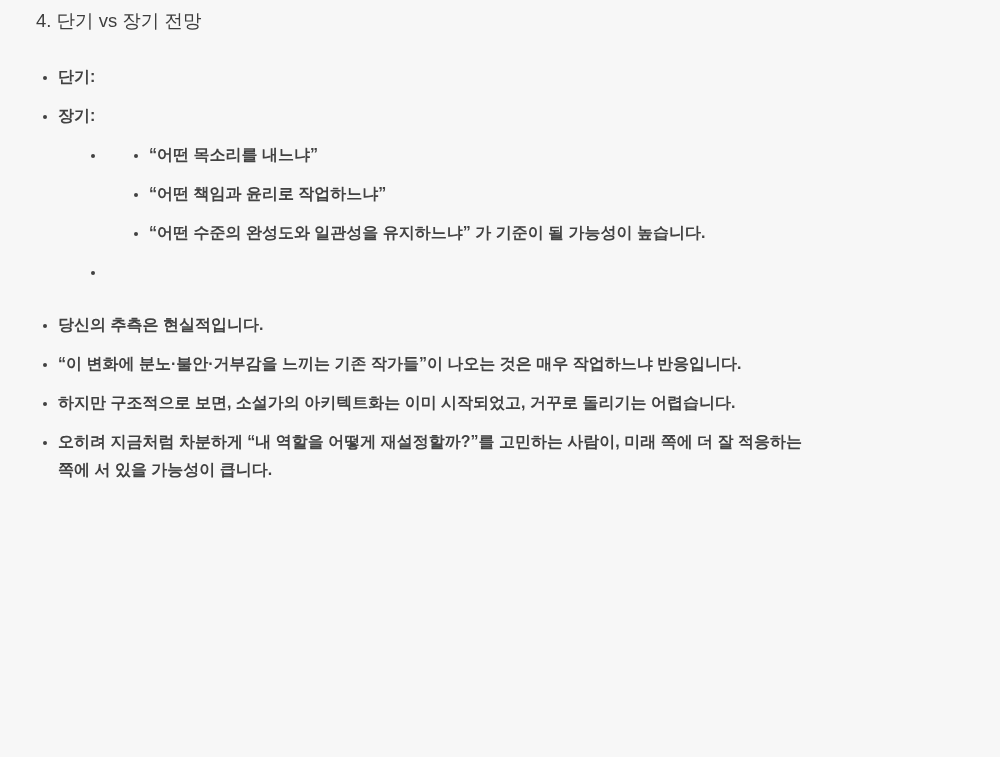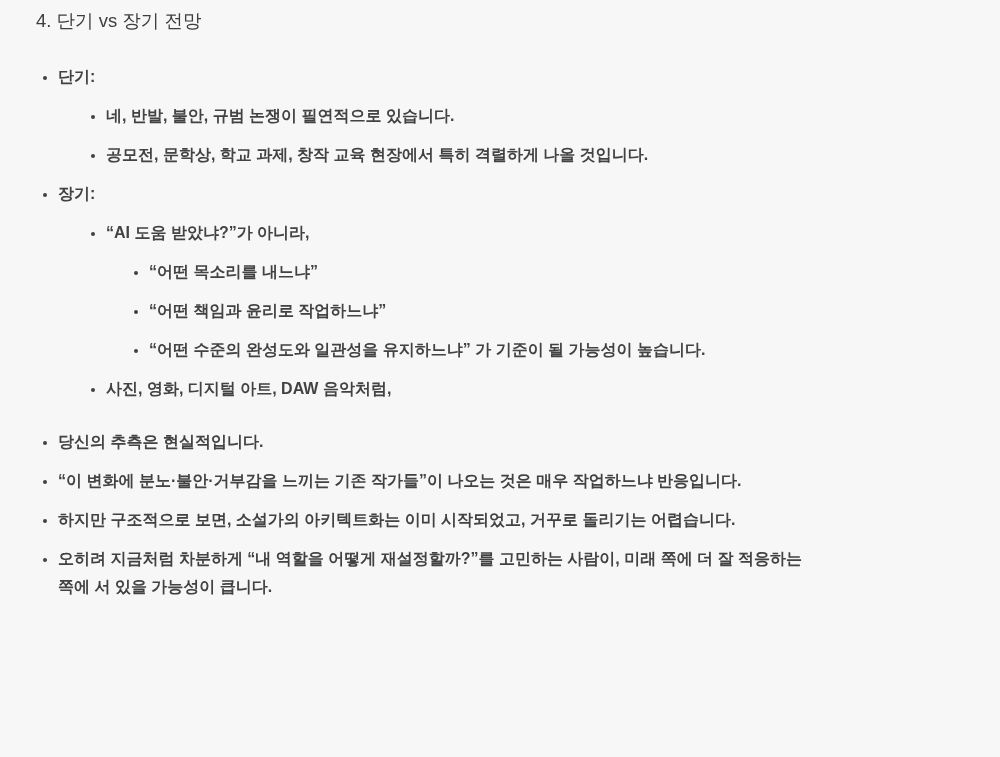--- a/index.html
+++ b/index.html
@@ -48,49 +48,39 @@
 </head>
 <body>
 
 <div class="content">
 
   <div class="heading">4. 단기 vs 장기 전망</div>
 
   <ul class="lv1">
     <li>
       <span>단기:</span>
-      <ul class="lv2">
-        <li>
-          <span>네, 반발, 불안, 규범 논쟁이 필연적으로 있습니다.</span>
-        </li>
-        <li>
-          <span>공모전, 문학상, 학교 과제, 창작 교육 현장에서 특히 격렬하게 나올 것입니다.</span>
-        </li>
-      </ul>
     </li>
 
     <li>
       <span>장기:</span>
       <ul class="lv2">
         <li>
-          <span>“AI 도움 받았냐?”가 아니라,</span>
           <ul class="lv3">
             <li>
               <span>“어떤 목소리를 내느냐”</span>
             </li>
             <li>
               <span>“어떤 책임과 윤리로 작업하느냐”</span>
             </li>
             <li>
               <span>“어떤 수준의 완성도와 일관성을 유지하느냐” 가 기준이 될 가능성이 높습니다.</span>
             </li>
           </ul>
         </li>
         <li>
-          <span>사진, 영화, 디지털 아트, DAW 음악처럼,</span>
         </li>
       </ul>
     </li>
   </ul>
 
 
   <ul class="lv1 summary">
     <li>
       <span>당신의 추측은 현실적입니다.</span>
     </li>

